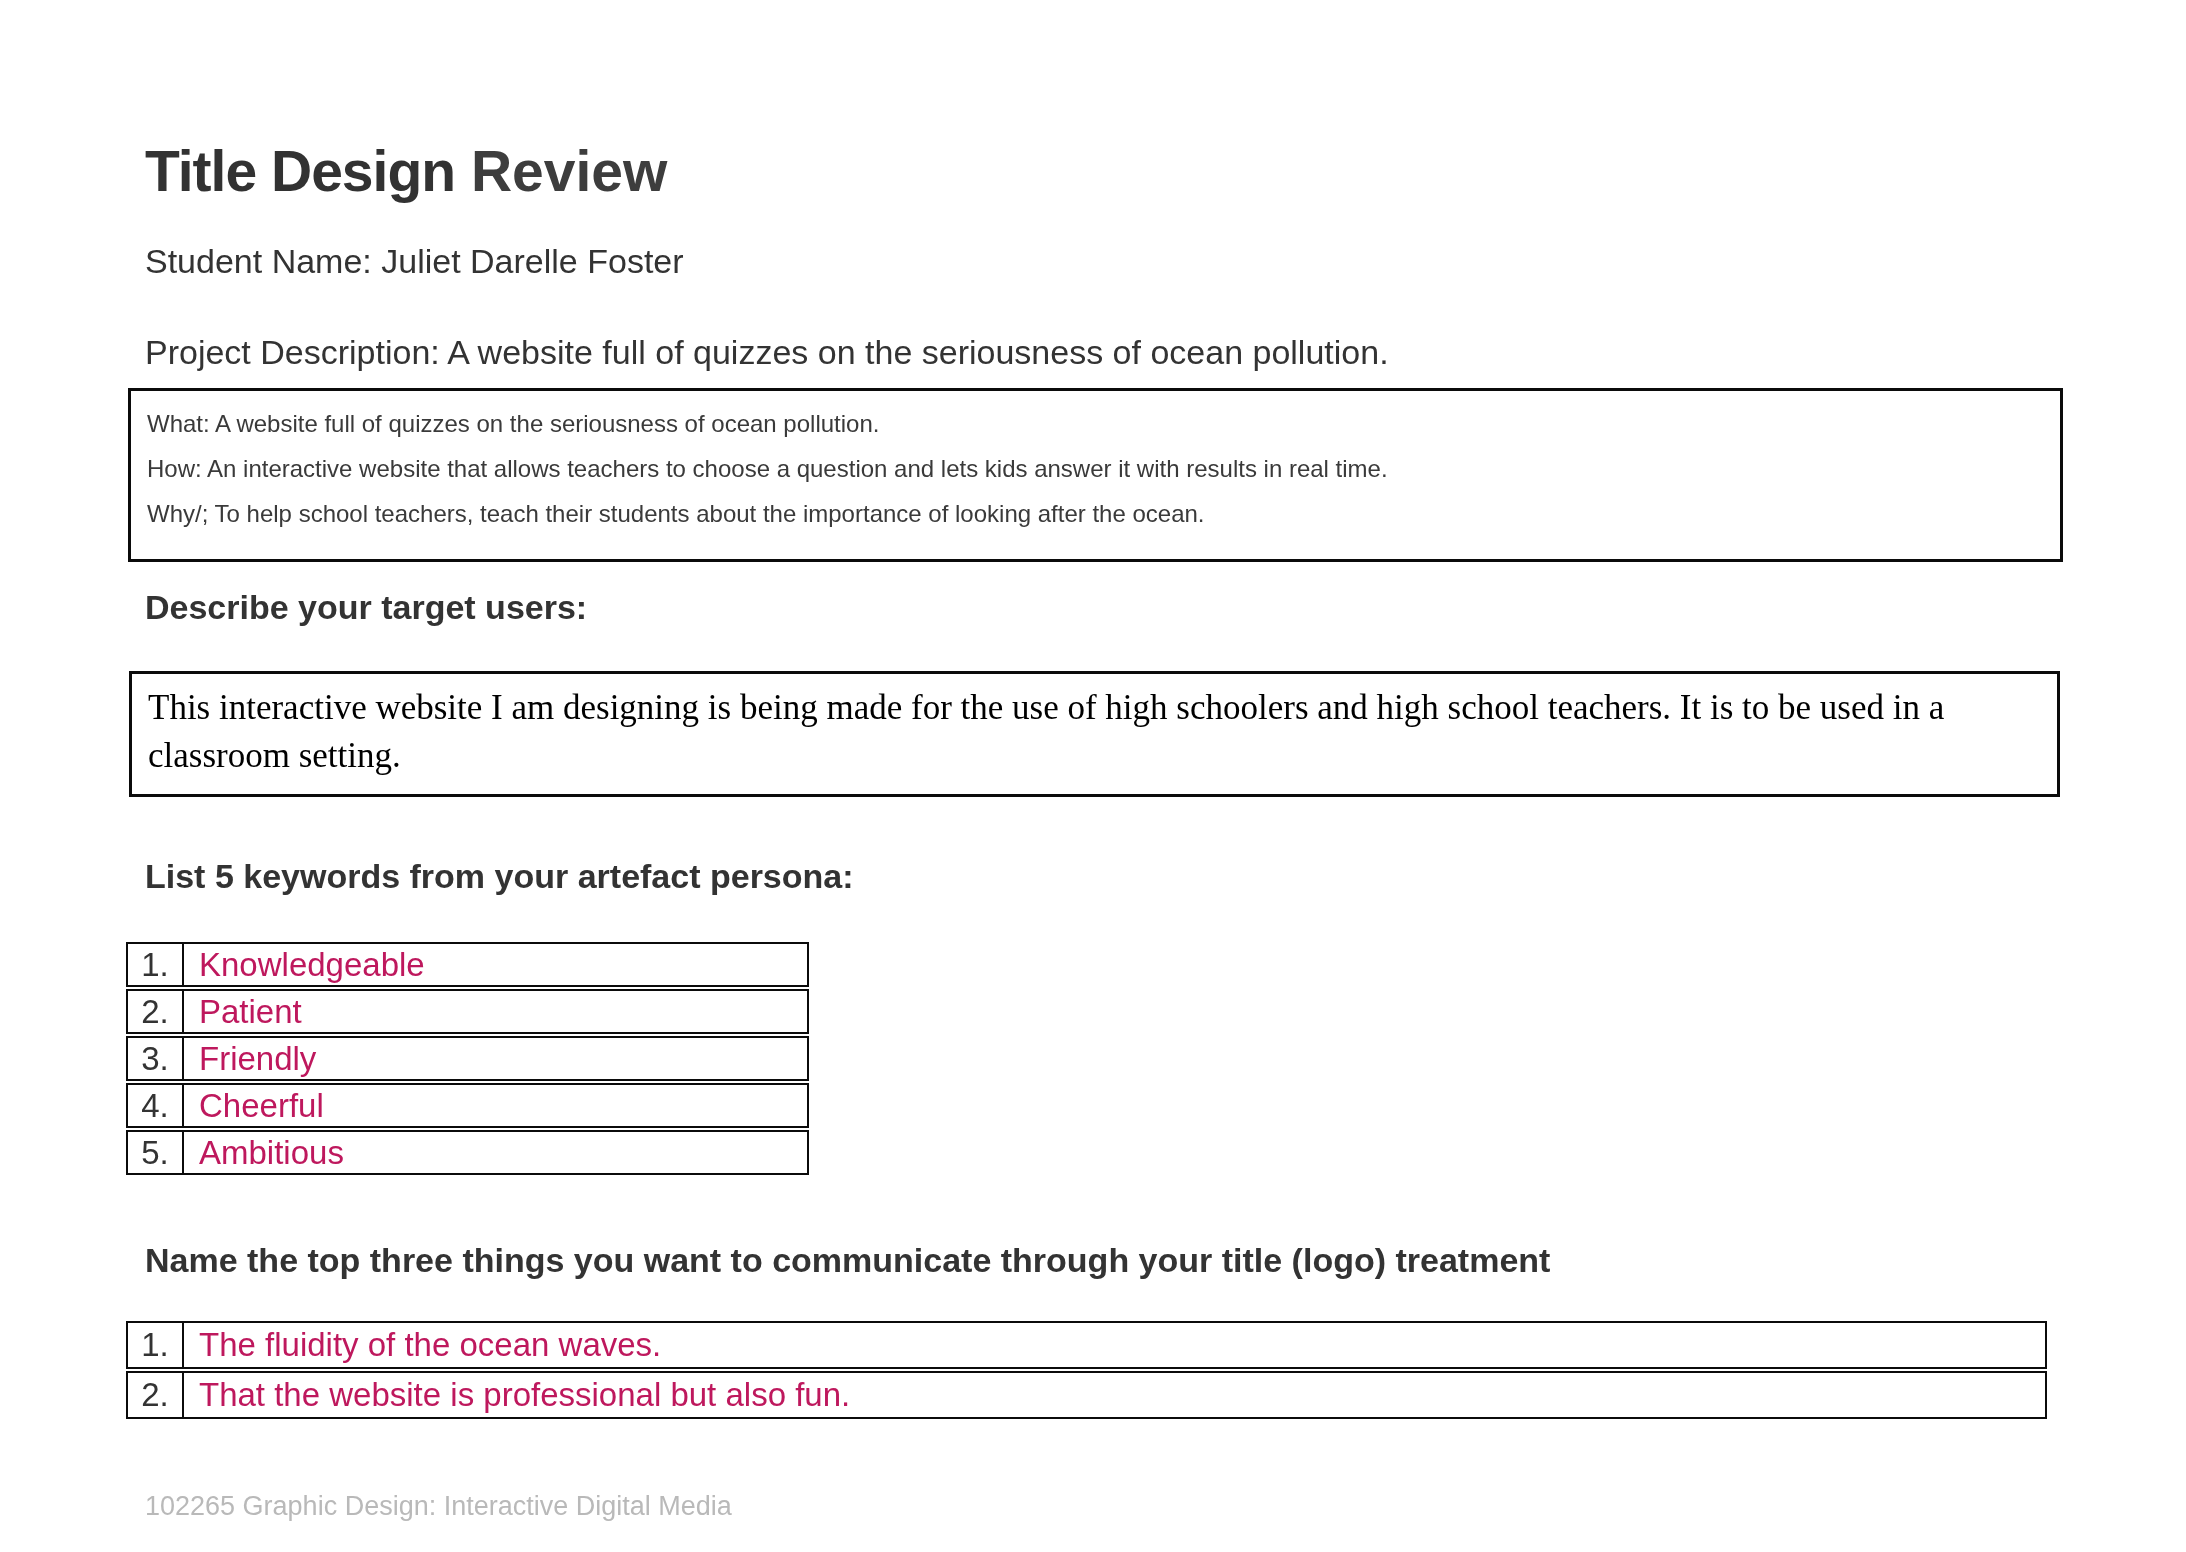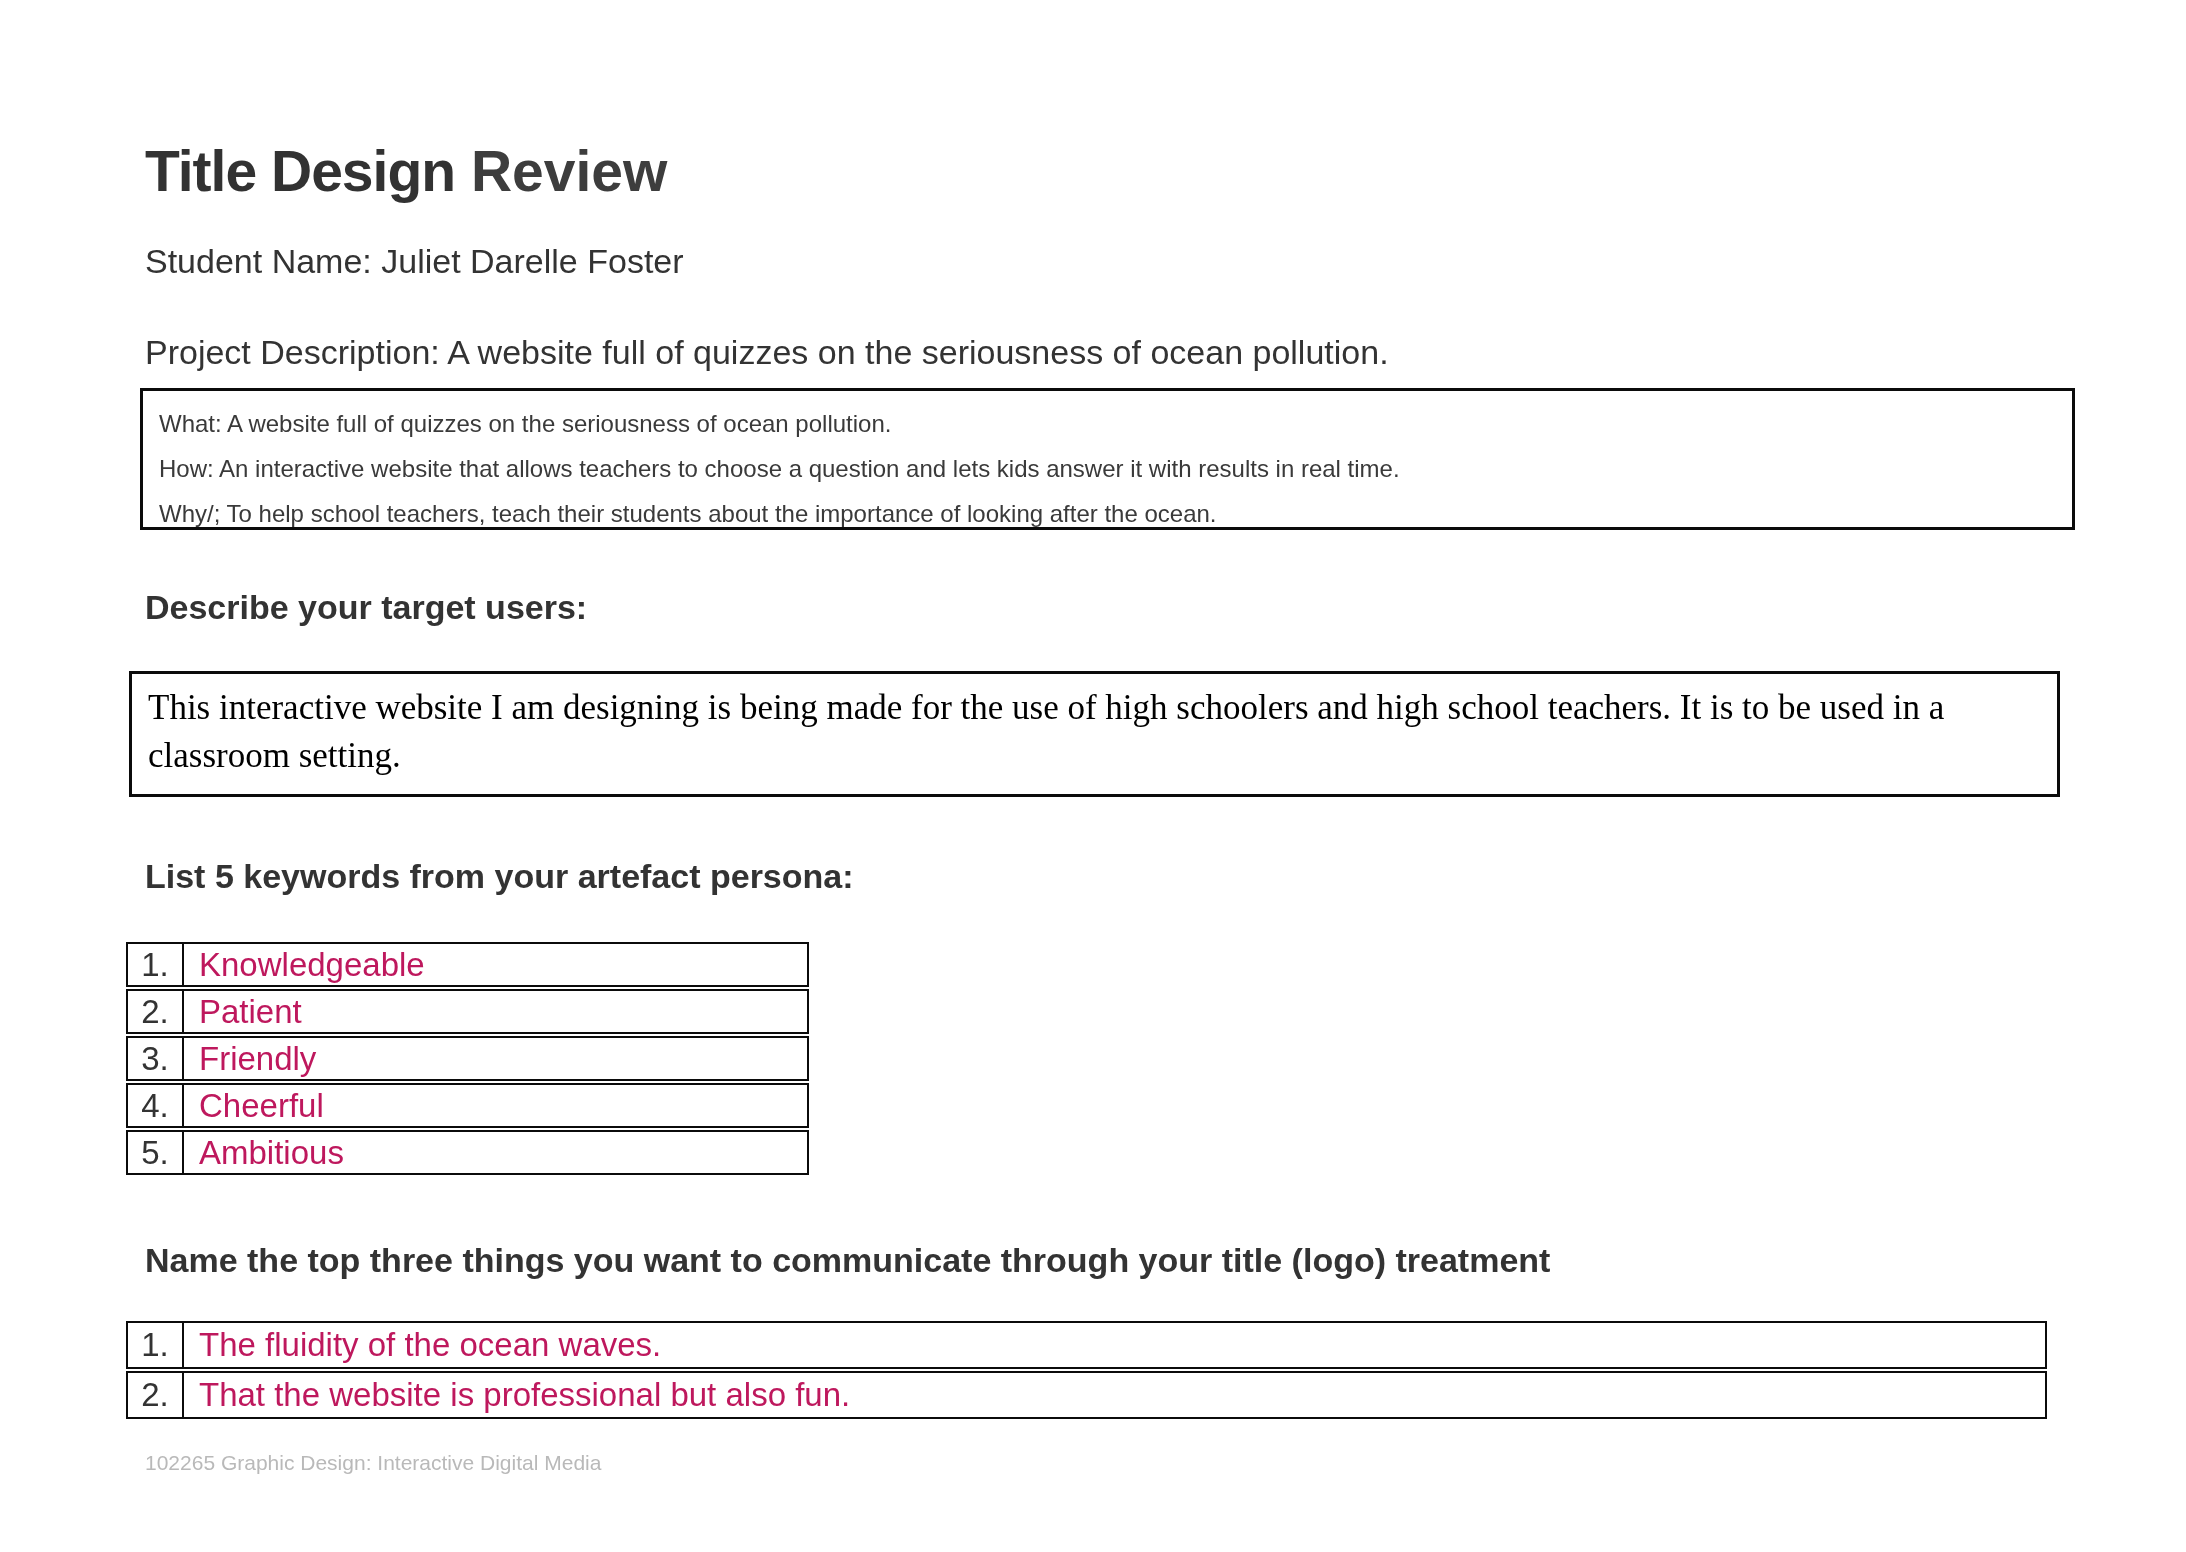--- a/index.html
+++ b/index.html
@@ -21,22 +21,22 @@
   .meta-line{
     position:absolute;left:145px;
     font-size:34px;font-weight:400;color:#333333;
     line-height:40px;white-space:nowrap;margin-top:25px;
   }
   .meta-student{top:216px;}
   .meta-project{top:261px;}
   .meta-desc{top:307px;}
   
   .summary-box{
-    position:absolute;left:140px;top:388px;
-    width:1935px;height:142px;
+    position:absolute;left:128px;top:388px;
+    width:1935px;height:174px;
     border:3px solid #0b0b0b;box-sizing:border-box;
     overflow:hidden;
   }
   .summary-box p{
     margin:0;padding:0 0 0 16px;
     font-size:24px;line-height:45px;color:#3a3a3a;white-space:nowrap;
   }
   .summary-box p:first-child{margin-top:10px;}
   
   .section-heading{
@@ -75,22 +75,22 @@
     display:flex;align-items:center;justify-content:center;
     border-right:2px solid #0b0b0b;
     font-size:33px;color:#333333;
   }
   .txt-cell{
     padding-left:15px;
     font-size:33px;color:#be185d;white-space:nowrap;
   }
   
   .footer-note{
-    position:absolute;left:145px;top:1451px;
-    font-size:21px;color:#b9b9b9;white-space:nowrap;
+    position:absolute;left:145px;top:1491px;
+    font-size:27px;color:#b9b9b9;white-space:nowrap;
   }
 </style>
 </head>
 <body>
 
 <div class="page">
 
   <div class="doc-title">
     <span class="t-bold">Title Design</span>
     <span class="t-light">Review</span>

